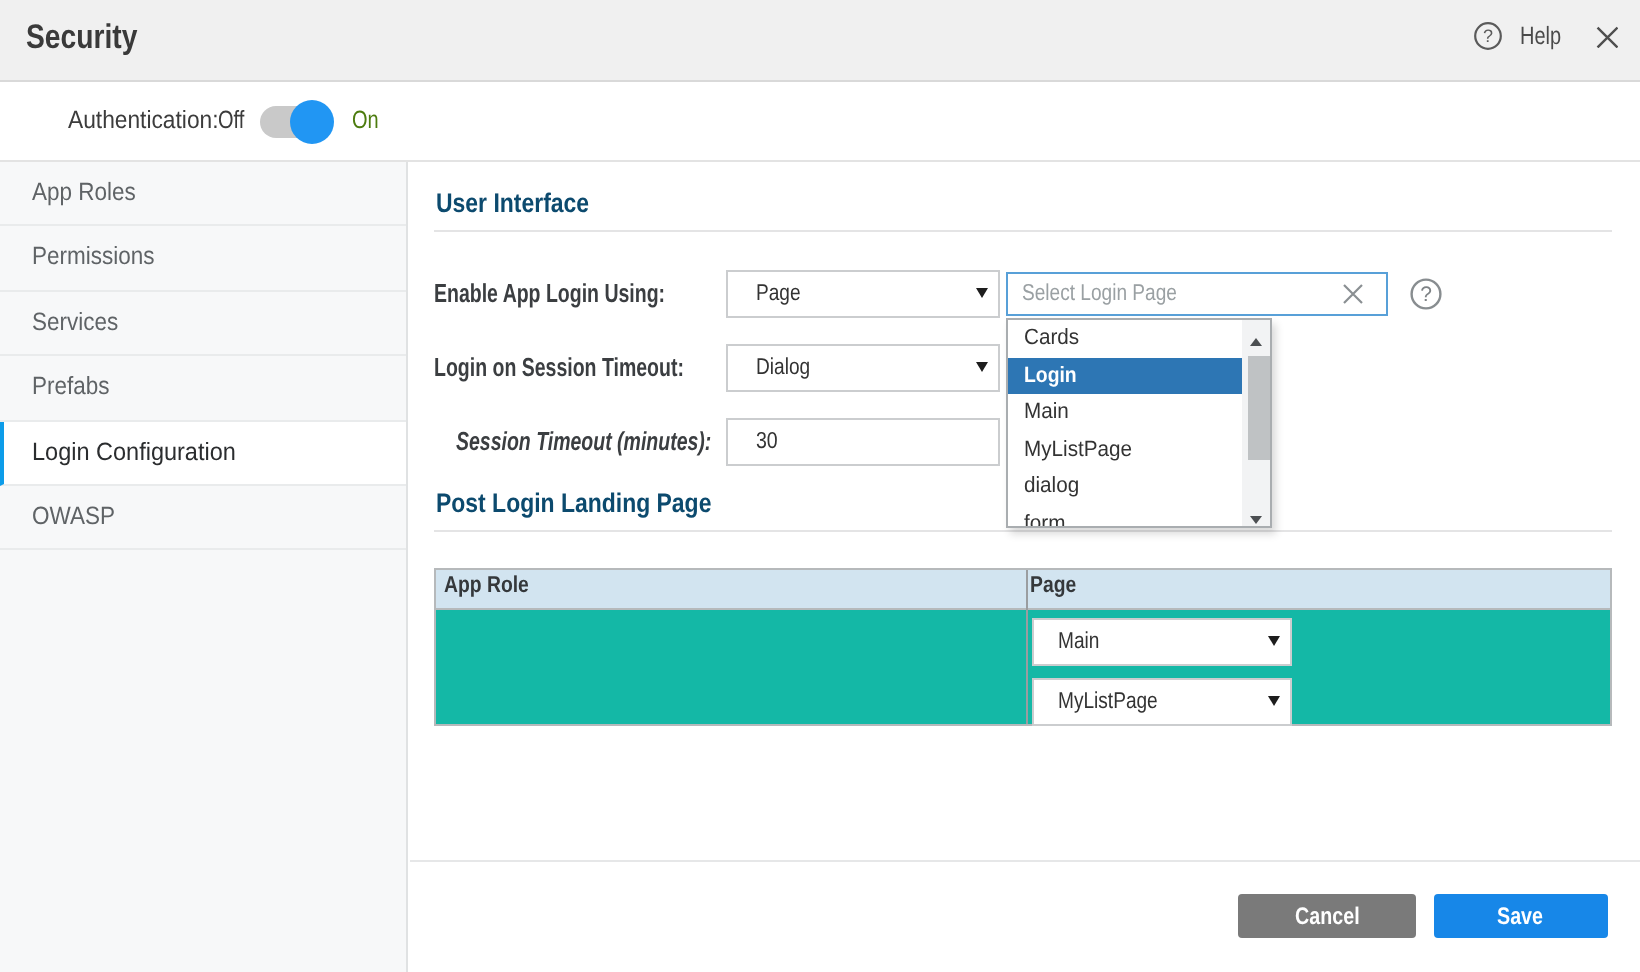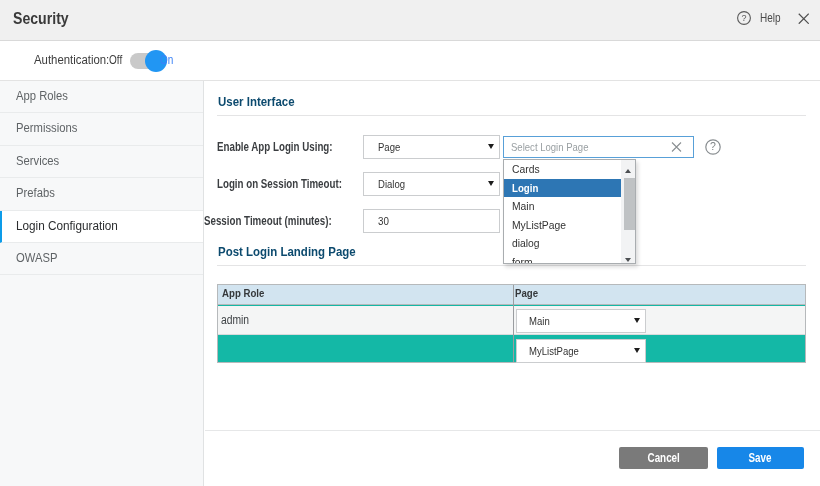--- a/index.html
+++ b/index.html
@@ -15,21 +15,21 @@
 .helptxt { left:760px; top:11px; font-size:12.5px; color:#4a4a4a; }
 .helptxt .c { transform:scaleX(0.80); }
 .closex { left:797.5px; top:12.5px; width:11.5px; height:11.5px; }
 
 
 .togglerow { left:0; top:42px; width:820px; height:39px; background:#fff; border-bottom:1px solid #e3e3e3; }
 .authlabel { left:13px; top:53px; font-size:12.5px; color:#3c3c3c;margin-left:21px; }
 .authlabel .c { transform:scaleX(0.91); }
 .offlabel { left:109px; top:53px; font-size:12.5px; color:#3c3c3c; }
 .offlabel .c { transform:scaleX(0.80); }
-.onlabel { left:160px; top:53px; font-size:12.5px; color:#3b82f6; }
+.onlabel { left:176px; top:53px; font-size:12.5px; color:#4d7c0f; }
 .onlabel .c { transform:scaleX(0.80); }
 .toggletrack { left:130px; top:52.5px; width:33px; height:16px; border-radius:8px; background:#c9c9c9; }
 .toggleknob { left:144.5px; top:50px; width:22px; height:22px; border-radius:50%; background:#2196f3; }
 
 
 .sidebar { left:0; top:81px; width:204px; height:405px; background:#f7f8f9; border-right:1px solid #e0e2e3; }
 .sideitem { height:32.4px; line-height:31.4px; padding-left:16px; font-size:12.5px; color:#5f6366; border-bottom:1px solid #e9ebec; }
 .sideitem .c { transform:scaleX(0.90); }
 .sideitem.sel { background:#fff; color:#2b2d2f; border-left:2.5px solid #0d9ce9; padding-left:13.5px; }
 .sideitem.sel .c { transform:scaleX(0.94); }
@@ -39,21 +39,21 @@
 .h1 .c { transform:scaleX(0.85); }
 .h1a { left:218px; top:94px; }
 .hr1 { left:217px; top:115px; width:589px; height:1px; background:#e4e4e5; }
 .h1b { left:218px; top:243.5px; }
 .hr2 { left:217px; top:265px; width:589px; height:1px; background:#e4e4e5; }
 
 .flabel { font-size:13px; font-weight:700; color:#3b3e41; }
 .flabel .c { transform:scaleX(0.75); }
 .lbl1 { left:217px; top:138.5px; }
 .lbl2 { left:217px; top:175.5px; }
-.lbl3 { left:204px; top:212.5px; }
+.lbl3 { left:228px; top:212.5px;font-style:italic; }
 
 
 .selbox { background:#fff; border:1px solid #cbcdcf; font-size:11.5px; color:#333; }
 .selbox .txt { position:absolute; left:13.5px; top:50%; transform:translateY(-50%) scaleX(0.83); transform-origin:0 50%; white-space:pre; }
 .selbox .arr { position:absolute; right:5.5px; top:50%; margin-top:-2.6px; width:0; height:0; border-left:3.5px solid transparent; border-right:3.5px solid transparent; border-top:5.8px solid #1d1d1d; }
 .selbox1 { left:363px; top:135px; width:137px; height:24px; }
 .selbox2 { left:363px; top:172px; width:137px; height:24px; }
 .inp3 { left:363px; top:209px; width:137px; height:24px; background:#fff; border:1px solid #cbcdcf; }
 .inp3 .txt { position:absolute; left:13.5px; top:50%; transform:translateY(-50%) scaleX(0.85); transform-origin:0 50%; font-size:11.5px; color:#333; }
 
@@ -160,23 +160,20 @@
   </div>
 
   <div class="abs h1 h1b"><span class="c">Post Login Landing Page</span></div>
   <div class="abs hr2"></div>
 
   <div class="abs tbl">
     <div class="thead">
       <span class="th th1"><span class="c">App Role</span></span>
       <span class="th th2"><span class="c">Page</span></span>
     </div>
-    <div class="trow row1">
-      <span class="rowtxt" style="top:7px;"><span class="c">admin</span></span>
-    </div>
     <div class="coldiv"></div>
     <div class="rowsel" style="left:298px;top:23.5px;width:130px;height:24px;">
       <span class="txt">Main</span>
       <span class="arr"></span>
     </div>
     <div class="rowsel" style="left:298px;top:53.5px;width:130px;height:24px;">
       <span class="txt">MyListPage</span>
       <span class="arr"></span>
     </div>
   </div>

